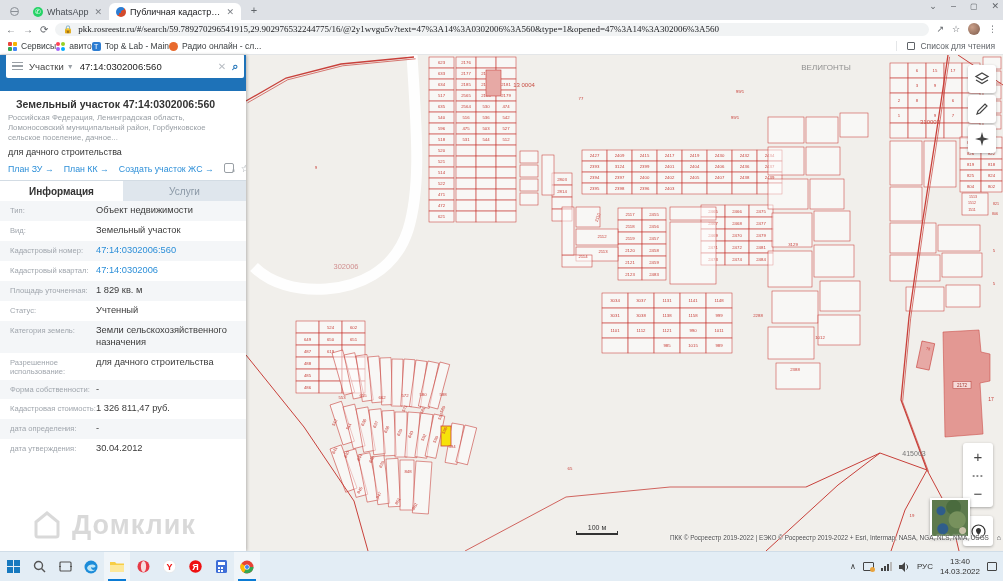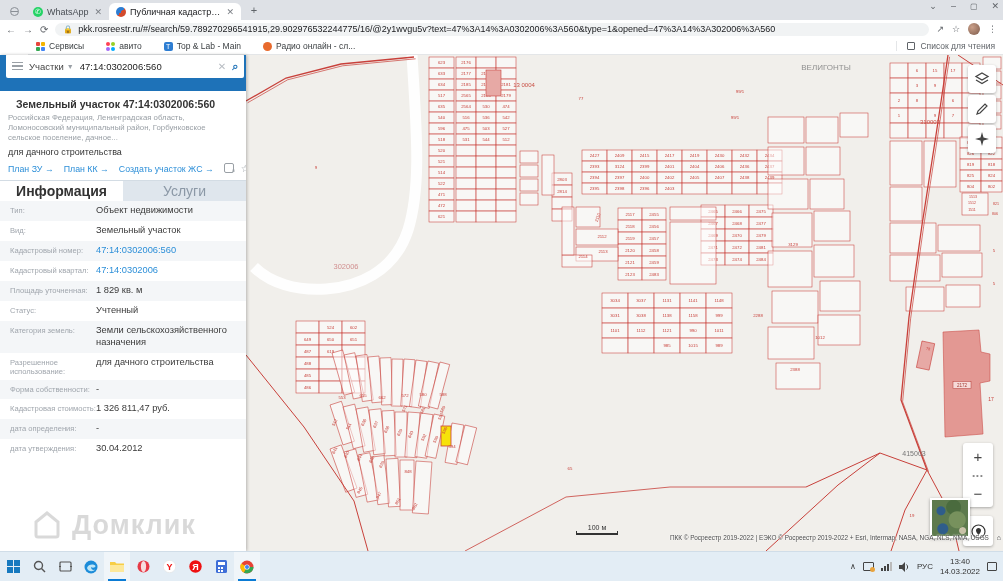--- a/index.html
+++ b/index.html
@@ -15,24 +15,24 @@
   .tab.active { background:#fff; color:#202124; }
   .tab .ticon { width:10px; height:10px; border-radius:50%; flex:none; display:flex; align-items:center; justify-content:center; font-size:7px; color:#fff; }
   .tab .tlabel { white-space:nowrap; overflow:hidden; text-overflow:ellipsis; }
   .tab .x { color:#7b7f85; font-size:9px; padding-left:2px; }
   .newtab { width:14px; height:14px; margin:0 0 2px 6px; color:#5f6368; font-size:11px; line-height:13px; text-align:center; }
   #wincontrols { position:absolute; right:4px; top:1px; display:flex; gap:14px; font-size:9px; color:#5f6368; align-items:center; }
   #addrbar { position:absolute; top:20px; left:0; right:0; height:18px; background:#fff; display:flex; align-items:center; padding:0 6px; gap:7px; }
   .navbtn { color:#5f6368; font-size:10px; }
   #omnibox { flex:1; height:13px; background:#f1f3f4; border-radius:7px; display:flex; align-items:center; padding:0 8px; gap:5px; font-size:9px; color:#202124; overflow:hidden; }
   #omnibox .lock { font-size:8px; color:#5f6368; }
-  #omnibox .url { white-space:nowrap; overflow:hidden; text-overflow:ellipsis; }
+  #omnibox .url { white-space:nowrap; overflow:hidden; text-overflow:ellipsis;font-family:Liberation Serif, serif; }
   #addr-right { display:flex; align-items:center; gap:8px; font-size:9px; color:#5f6368; }
   .avatar { width:12px; height:12px; border-radius:50%; background:radial-gradient(circle at 35% 35%, #caa08a, #7d5a4a); }
-  #bookmarks { position:absolute; top:38px; left:0; right:0; height:17px; background:#fff; border-bottom:1px solid #e4e6e8; display:flex; align-items:center; padding:0 8px; gap:22px; font-size:8.5px; color:#3c4043;margin-left:28px; }
+  #bookmarks { position:absolute; top:38px; left:0; right:0; height:17px; background:#fff; border-bottom:1px solid #e4e6e8; display:flex; align-items:center; padding:0 8px; gap:0; font-size:8.5px; color:#3c4043; }
   .bm { display:flex; align-items:center; gap:4px; white-space:nowrap; }
   .bm-ic { width:9px; height:9px; border-radius:2px; flex:none; }
   .grid4 { display:grid; grid-template-columns:4px 4px; grid-gap:1px; width:9px; height:9px; }
   .grid4 i { width:4px; height:4px; border-radius:1px; }
   #readinglist { margin-left:auto; display:flex; align-items:center; gap:5px; color:#5f6368; border-left:1px solid #e4e6e8; padding-left:10px; }
 
   
   #content { position:absolute; top:55px; left:0; width:1003px; height:496px; display:flex; }
 
   
@@ -48,21 +48,21 @@
   .mag { color:#1e72b8; font-weight:bold; font-size:11px; }
   #p-title { font-size:10.5px; font-weight:bold; color:#333; padding:7px 16px 3px; }
   #p-sub { font-size:7.8px; color:#9aa0a6; padding:0 8px; line-height:1.3; }
   #p-usage { font-size:9px; color:#333; padding:4px 8px 2px; }
   #p-links { display:flex; align-items:center; gap:10px; padding:4px 8px 6px; font-size:8.8px; }
   .plink { color:#2d8fd8; white-space:nowrap;text-align:right; }
   #p-links .ric { margin-left:auto; display:flex; gap:7px; color:#9aa0a6; font-size:10px; }
   .docsearch { width:10px; height:10px; border:1px solid #9aa0a6; border-radius:2px; position:relative; }
   .docsearch:after { content:"⌕"; position:absolute; right:-3px; bottom:-4px; font-size:8px; color:#9aa0a6; }
   #p-tabs { display:flex; height:21px; background:#dfe6ed; border-top:1px solid #d3dce4; }
-  .ptab { flex:1; display:flex; align-items:center; justify-content:center; font-size:14px; color:#8b98a6; }
+  .ptab { flex:1; display:flex; align-items:center; justify-content:center; font-size:10px; color:#8b98a6; }
   .ptab.active { background:#fff; color:#333; font-weight:bold; }
   #rows .row { display:flex; padding:4px 10px; }
   #rows .row:nth-child(odd) { background:#f4f6f8; }
   .rlabel { width:86px; flex:none; font-size:7.6px; color:#a0a6ad; padding-top:1px; }
   .rvalue { flex:1; font-size:9.3px; color:#3a3a3a; line-height:1.28; }
   .rvalue.link { color:#2d8fd8; }
 
   
   #map { position:relative; flex:1; height:100%; background:#f1efeb; overflow:hidden; }
   #mapsvg { position:absolute; left:0; top:0; }

